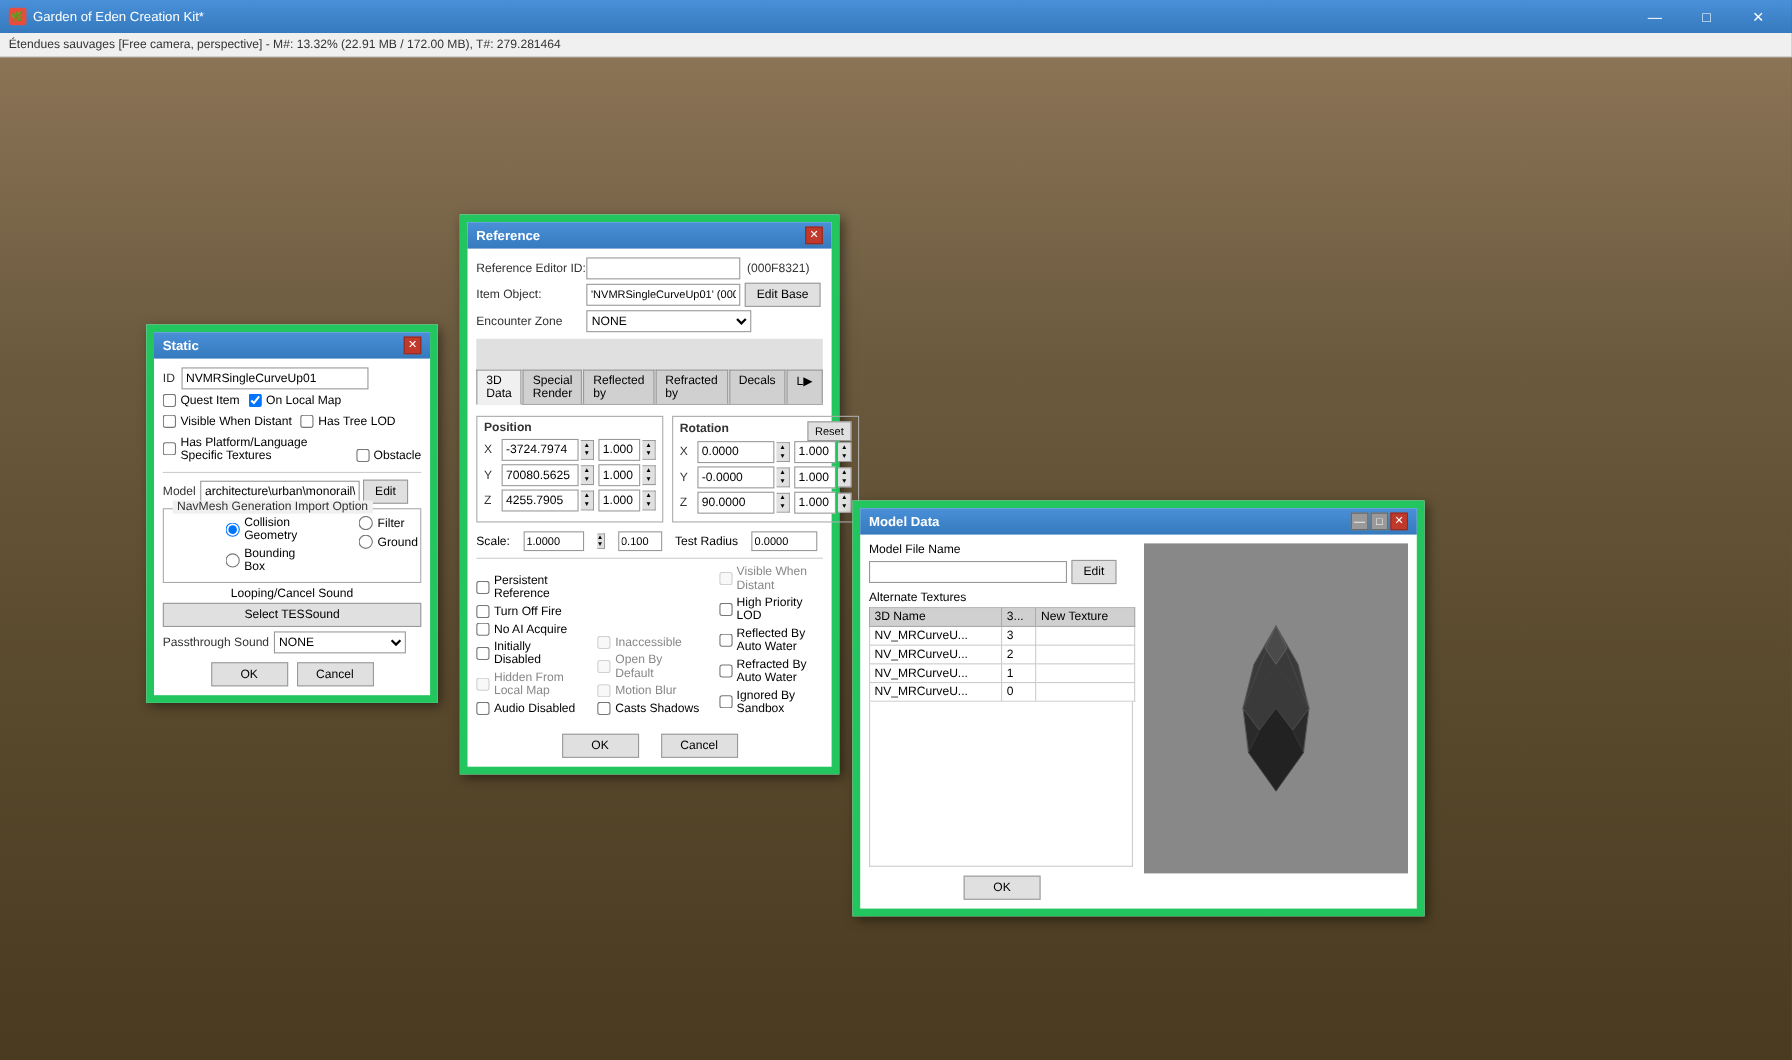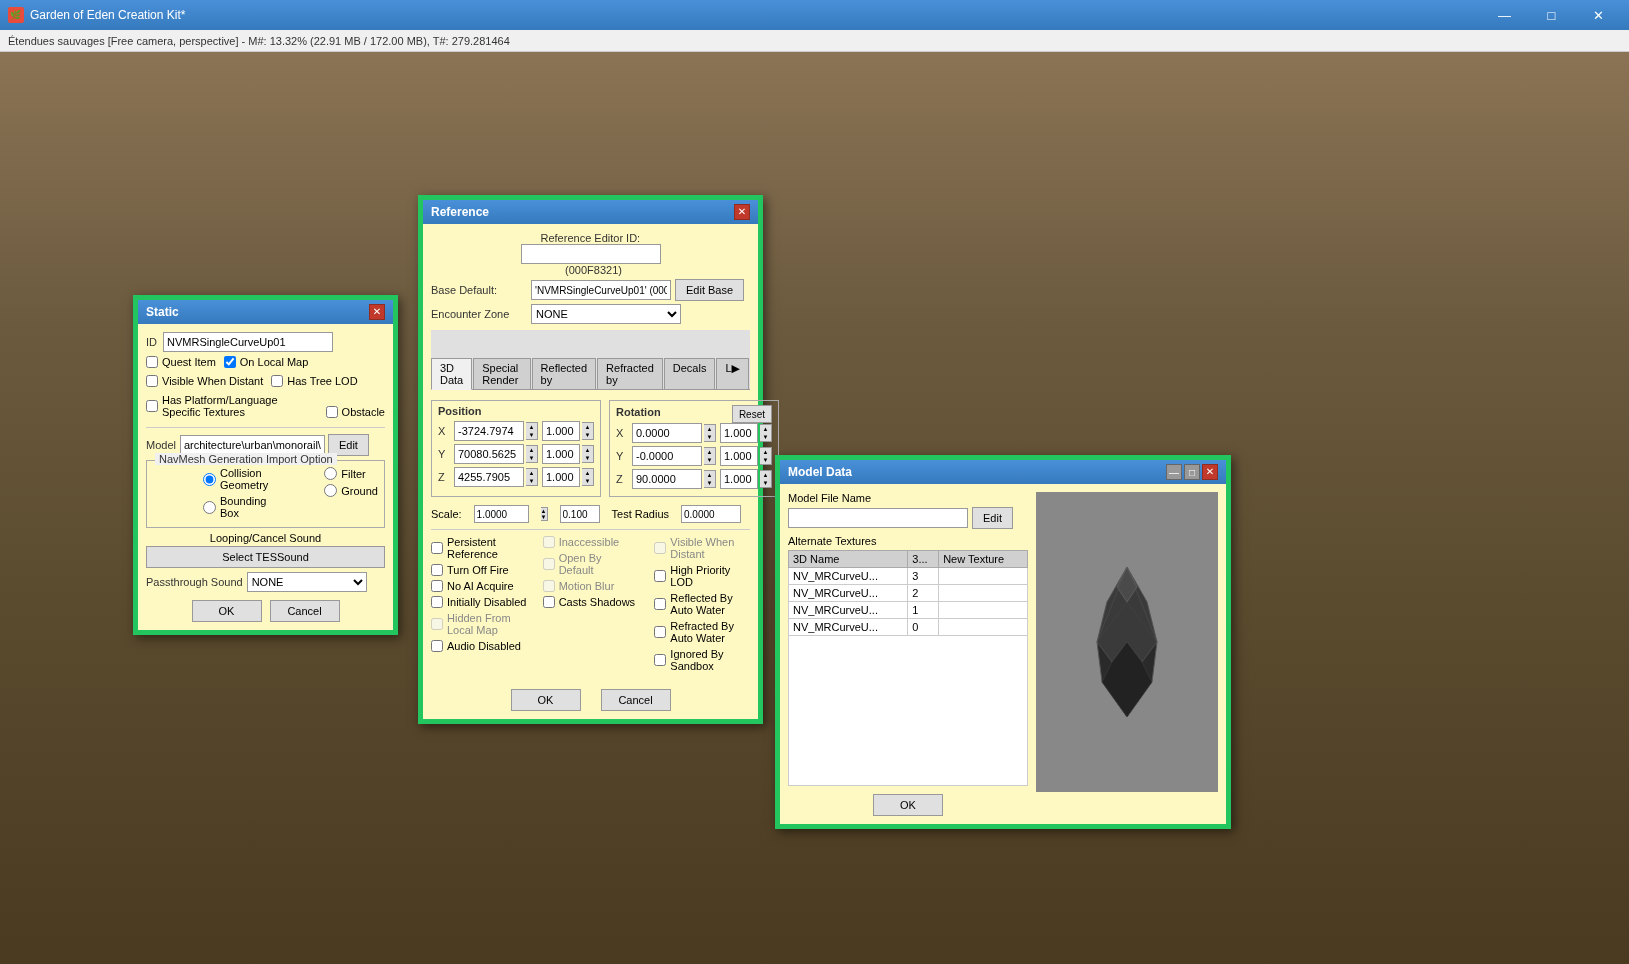--- a/index.html
+++ b/index.html
@@ -78,22 +78,22 @@
       left: 0;
       width: 100%;
       height: calc(100% - 52px);
       background: linear-gradient(180deg, #8b7355 0%, #6b5a3e 30%, #5a4a2e 60%, #4a3a20 100%);
       z-index: 0;
     }
 
     
     .dialog {
       position: absolute;
-      background: #fef9c3;
-      border: 5px solid #22c55e;
+      background: #ffffff;
+      border: 7px solid #22c55e;
       box-shadow: 3px 3px 10px rgba(0,0,0,0.5);
       z-index: 10;
     }
     .dialog-title-bar {
       background: linear-gradient(to bottom, #4a90d9, #357abd);
       color: white;
       padding: 4px 8px;
       display: flex;
       align-items: center;
       font-size: 12px;
@@ -191,21 +191,21 @@
     .reference-dialog {
       left: 418px;
       top: 195px;
       width: 345px;
     }
 
     
     .model-data-dialog {
       left: 775px;
       top: 455px;
-      width: 456px;
+      width: 520px;
     }
 
     
     .tab-bar {
       display: flex;
       border-bottom: 1px solid #999;
       background: #e0e0e0;
     }
     .tab {
       padding: 3px 8px;
@@ -488,28 +488,28 @@
 
 <div class="dialog reference-dialog">
   <div class="dialog-title-bar">
     <span>Reference</span>
     <div class="dialog-controls">
       <button class="dialog-close-btn">✕</button>
     </div>
   </div>
   <div class="dialog-content">
 
-    <div class="form-row" style="margin-bottom:3px;flex-direction:column;">
+    <div class="form-row" style="margin-bottom:3px;">
       <span class="form-label" style="width:100px;">Reference Editor ID:</span>
       <input type="text" style="width: 140px;">
       <span style="margin-left:6px; font-size:11px; color:#333;">(000F8321)</span>
     </div>
 
     <div class="form-row" style="margin-bottom:3px;">
-      <span class="form-label" style="width:100px;">Base Default:</span>
+      <span class="form-label" style="width:100px;">Item Object:</span>
       <input type="text" style="width: 140px; font-size: 10px;" value="'NVMRSingleCurveUp01' (000E759A)">
       <button class="btn" style="margin-left:4px;">Edit Base</button>
     </div>
 
     <div class="form-row" style="margin-bottom:6px;">
       <span class="form-label" style="width:100px;">Encounter Zone</span>
       <select style="width:150px;">
         <option>NONE</option>
       </select>
     </div>
@@ -630,21 +630,21 @@
           <button class="coord-spin-btn">▲</button>
           <button class="coord-spin-btn">▼</button>
         </div>
         <input type="text" style="width: 40px; height: 18px; border: 1px solid rgb(153, 153, 153); font-size: 10px; padding: 0px 2px;" value="0.100">
         <span>Test Radius</span>
         <input type="text" style="width: 60px; height: 18px; border: 1px solid rgb(153, 153, 153); font-size: 10px; padding: 0px 2px;" value="0.0000">
       </div>
 
       <hr class="divider">
 
-      <div style="display:flex; gap:16px;">
+      <div style="display:flex; gap:16px;align-items:flex-end;">
 
         <div style="display:flex; flex-direction:column; gap:1px; flex:1;">
           <div class="checkbox-row">
             <input type="checkbox" style="">
             <span>Persistent Reference</span>
           </div>
           <div class="checkbox-row">
             <input type="checkbox" style="">
             <span>Turn Off Fire</span>
           </div>

